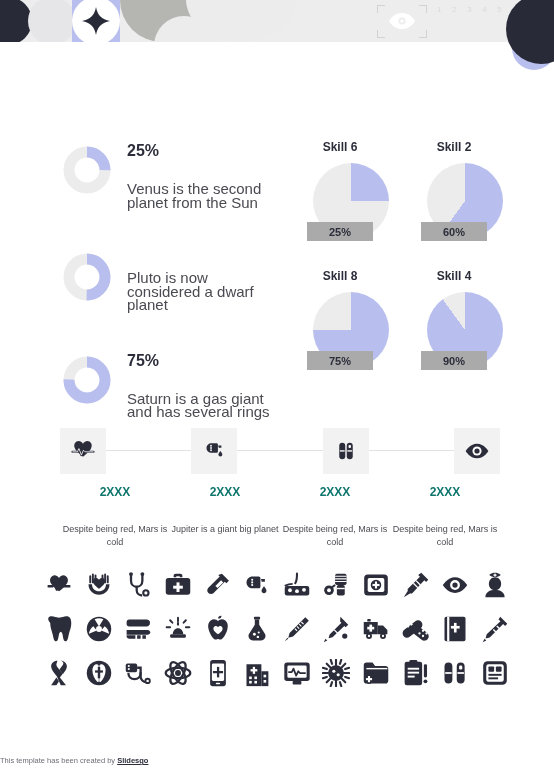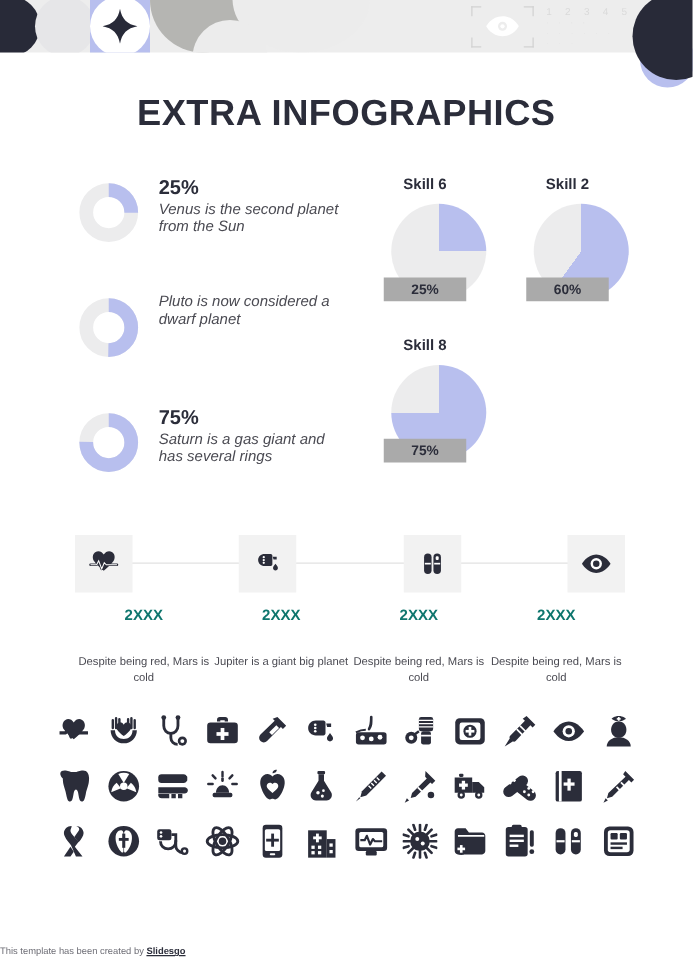--- a/index.html
+++ b/index.html
@@ -71,21 +71,21 @@
     position:absolute; top:75px; left:0; width:554px; text-align:center;
     font-size:29px; font-weight:bold; letter-spacing:0.4px; color:#2b2d3a;
   }
 
   
   .donut-list { position:absolute; left:63px; top:140px; width:215px; }
   .donut-row { display:flex; align-items:flex-start; margin-bottom:38px; }
   .donut-wrap { width:48px; height:48px; flex:none; margin-right:16px; margin-top:6px; }
   .donut-text { padding-top:2px; }
   .donut-pct { font-size:16px; font-weight:bold; color:#2b2d3a; line-height:18px; }
-  .donut-desc { font-size:12px; color:#4a4a52; line-height:13.5px; margin-top:1px; width:145px;font-style:italic; }
+  .donut-desc { font-size:15px; color:#4a4a52; line-height:13.5px; margin-top:22px; width:145px; }
 
   
   .skills { position:absolute; left:286px; top:140px; width:230px; }
   .skill-grid { display:flex; flex-wrap:wrap; }
   .skill-cell { width:108px; margin-right:6px; margin-bottom:18px; text-align:center; }
   .skill-title { font-size:12px; font-weight:bold; color:#2b2d3a; margin-bottom:9px; }
   .pie-holder { position:relative; width:108px; height:88px; }
   .pie { position:absolute; left:27px; top:0; width:76px; height:76px; border-radius:50%; }
   .pct-bar {
     position:absolute; left:21px; top:59px; width:66px; height:19px;
@@ -158,21 +158,20 @@
     <div class="num-strip">
       <div class="num-row1">1 2 3 4 5</div>
       <div class="num-row2">· · · ·</div>
       <div class="num-row3">· · · · · ·</div>
       <div class="num-row4">· · ·</div>
     </div>
   </div>
   <div class="corner-peri"></div>
   <div class="corner-navy2"></div>
 
-  <div class="title">EXTRA INFOGRAPHICS</div>
 
   <div class="donut-list">
     <div class="donut-row">
       <div class="donut-wrap">
         <svg viewBox="0 0 48 48">
             <circle cx="24" cy="24" r="18" fill="none" stroke="#ececed" stroke-width="11"></circle>
             <circle id="d0" cx="24" cy="24" r="18" fill="none" stroke="#b8bfee" stroke-width="11" transform="rotate(-90 24 24)" stroke-dasharray="28.274333882308138 113.09733552923255"></circle>
           </svg>
       </div>
       <div class="donut-text">
@@ -219,20 +218,27 @@
         <div class="pie-holder">
           <div class="pie" id="p1" style="background: conic-gradient(rgb(184, 191, 238) 0deg, rgb(184, 191, 238) 216deg, rgb(236, 236, 237) 216deg, rgb(236, 236, 237) 360deg);"></div>
           <div class="pct-bar">60%</div>
         </div>
       </div>
       <div class="skill-cell">
         <div class="skill-title">Skill 8</div>
         <div class="pie-holder">
           <div class="pie" id="p2" style="background: conic-gradient(rgb(184, 191, 238) 0deg, rgb(184, 191, 238) 270deg, rgb(236, 236, 237) 270deg, rgb(236, 236, 237) 360deg);"></div>
           <div class="pct-bar">75%</div>
+        </div>
+      </div>
+      <div class="skill-cell">
+        <div class="skill-title">Skill 4</div>
+        <div class="pie-holder">
+          <div class="pie" id="p3" style="background: conic-gradient(rgb(184, 191, 238) 0deg, rgb(184, 191, 238) 324deg, rgb(236, 236, 237) 324deg, rgb(236, 236, 237) 360deg);"></div>
+          <div class="pct-bar">90%</div>
         </div>
       </div>
     </div>
   </div>
 
   <div class="timeline">
     <div class="tl-icons">
       <div class="tl-line"></div>
       <div class="tl-box">
         <svg viewBox="0 0 32 32" width="26" height="26" fill="#2b2d3a">

